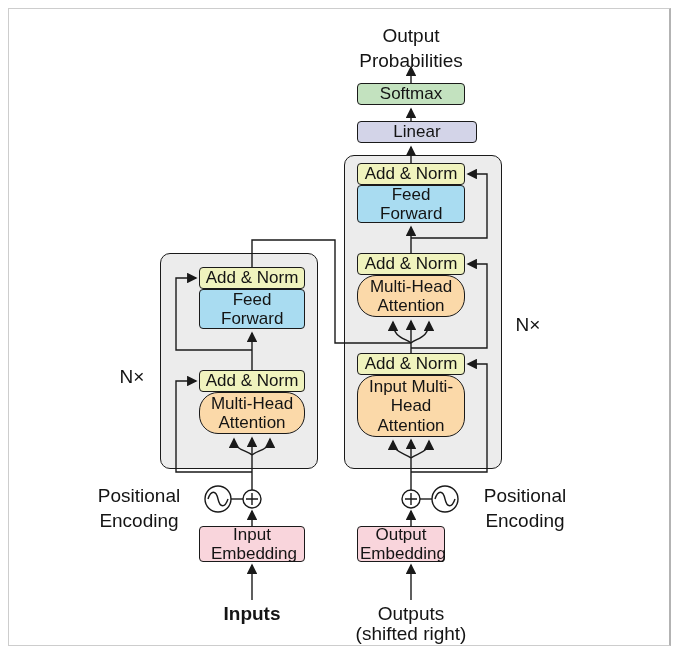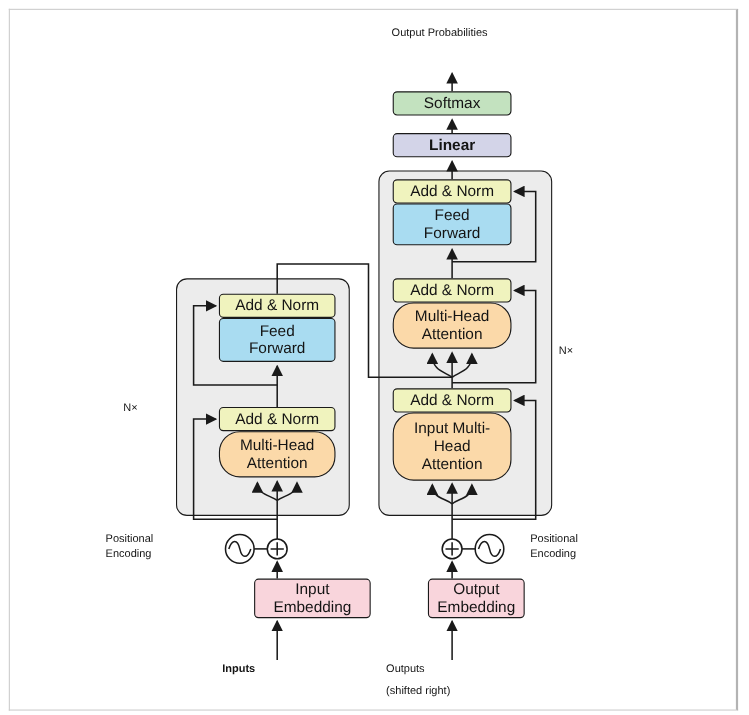--- a/index.html
+++ b/index.html
@@ -15,34 +15,34 @@
   .container-box {
     position:absolute; z-index:1; background:var(--container,#ececec);
     border:1.5px solid var(--wire,#1a1a1a); border-radius:10px;
   }
   .wires { position:absolute; left:0; top:0; z-index:2; stroke:var(--wire,#1a1a1a); }
   .wires path { fill:none; stroke-width:1.4px; }
   .wires circle { fill:#ffffff; stroke-width:1.4px; }
   .wires #arrowhead path { fill:var(--wire,#1a1a1a); stroke:none; }
   .node {
     position:absolute; z-index:3; display:flex; align-items:center; justify-content:center;
-    text-align:center; font-size:14px; line-height:1.12;
+    text-align:center; font-size:17px; line-height:1.12;
     border:1.4px solid var(--wire,#1a1a1a); border-radius:4px;
   }
   .node span { display:block; }
   .w60 { max-width:62px; }
   .w80 { max-width:82px; }
   .w84 { max-width:86px; }
   .c-addnorm { background:var(--add-norm,#f0f3be); }
   .c-ff      { background:var(--feed-forward,#a9dcf1); }
   .c-attn    { background:var(--attention,#fbd9a9);border-radius:19px; }
-  .c-embed   { background:var(--embedding,#f9d5dc);margin-left:32px; }
+  .c-embed   { background:var(--embedding,#f9d5dc); }
   .c-linear  { background:var(--linear,#d3d4e8); }
   .c-softmax { background:var(--softmax,#c3e2bf); }
-  .label { position:absolute; z-index:3; text-align:left; font-size:10px; line-height:1.3; }
+  .label { position:absolute; z-index:3; text-align:center; font-size:19px; line-height:1.3; }
 </style>
 </head>
 <body>
 
 <div class="stage">
 
   <div class="frame"></div>
 
   <div class="container-box" style="left:160px; top:253px; width:158px; height:216px;"></div>
   <div class="container-box" style="left:344px; top:155px; width:158px; height:314px;"></div>
@@ -108,21 +108,21 @@
       <g>
         <circle cx="445" cy="499" r="13"></circle>
         <path d="M435,499 C438,490 443,490 445,499 C447,508 452,508 455,499"></path>
       </g>
     </g>
   </svg>
 
   <div class="node c-softmax" style="left:357px; top:83px; width:108px; height:22px;">
     <span>Softmax</span>
   </div>
-  <div class="node c-linear" style="left:357px; top:121px; width:108px; height:22px;font-weight:bold;">
+  <div class="node c-linear" style="left:357px; top:121px; width:120px; height:22px;">
     <span>Linear</span>
   </div>
   <div class="node c-addnorm" style="left:357px; top:163px; width:108px; height:22px;">
     <span>Add &amp; Norm</span>
   </div>
   <div class="node c-ff" style="left:357px; top:185px; width:108px; height:38px;">
     <span class="w60">Feed Forward</span>
   </div>
   <div class="node c-addnorm" style="left:357px; top:253px; width:108px; height:22px;">
     <span>Add &amp; Norm</span>

